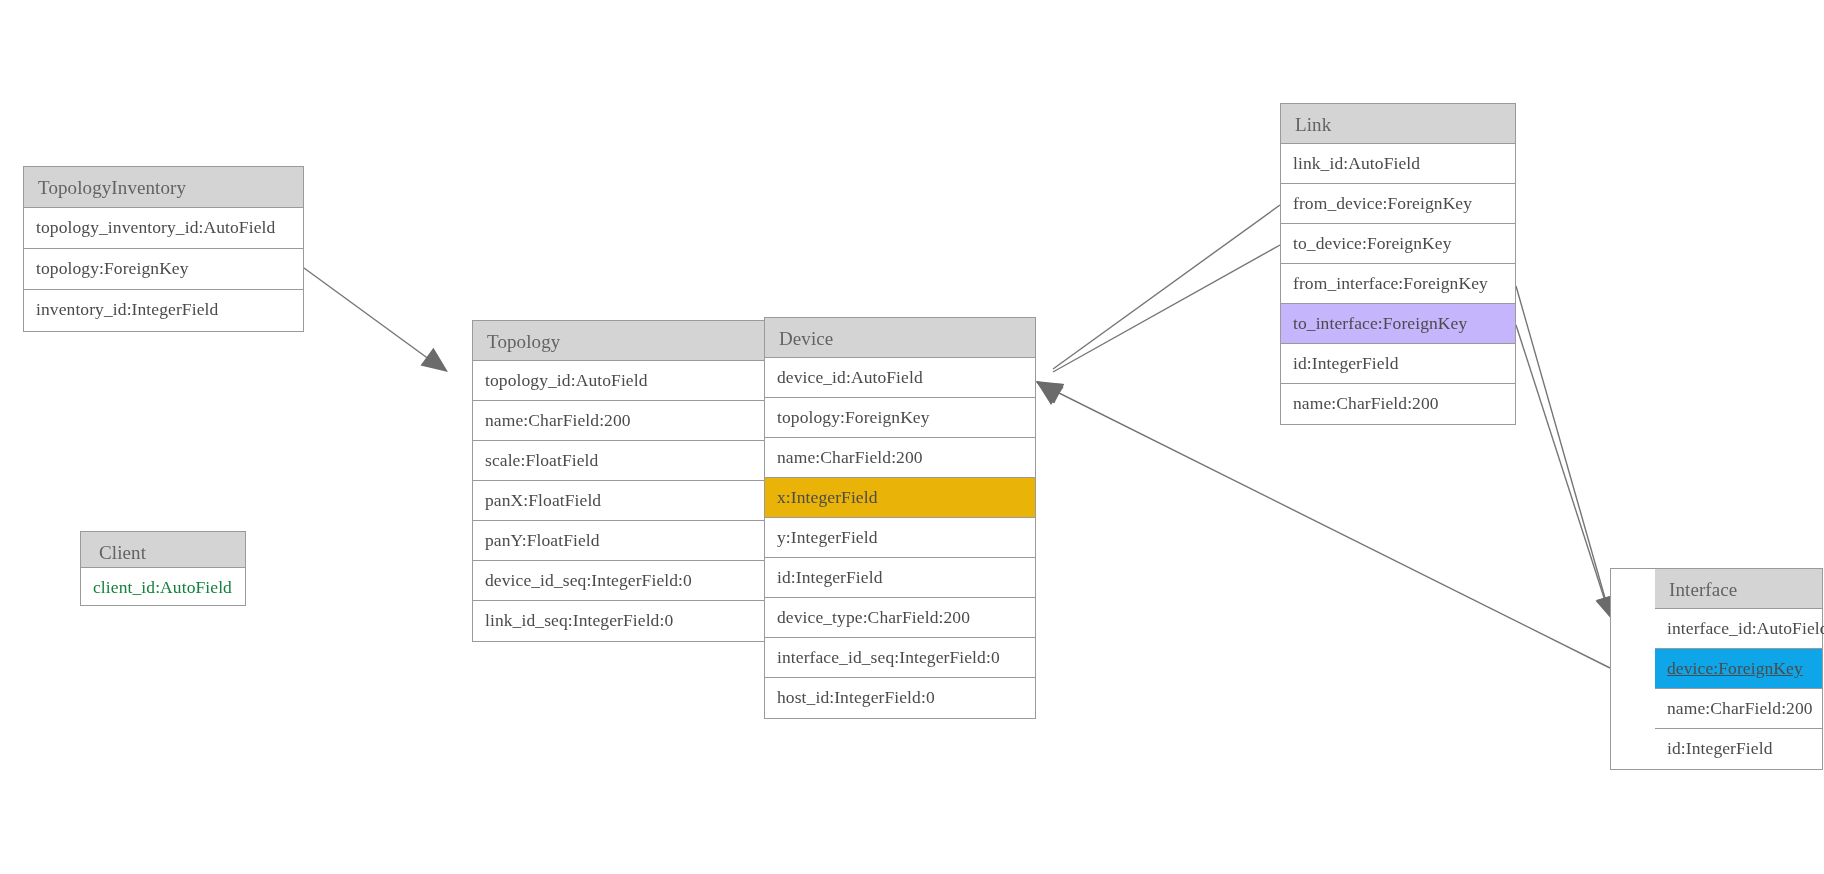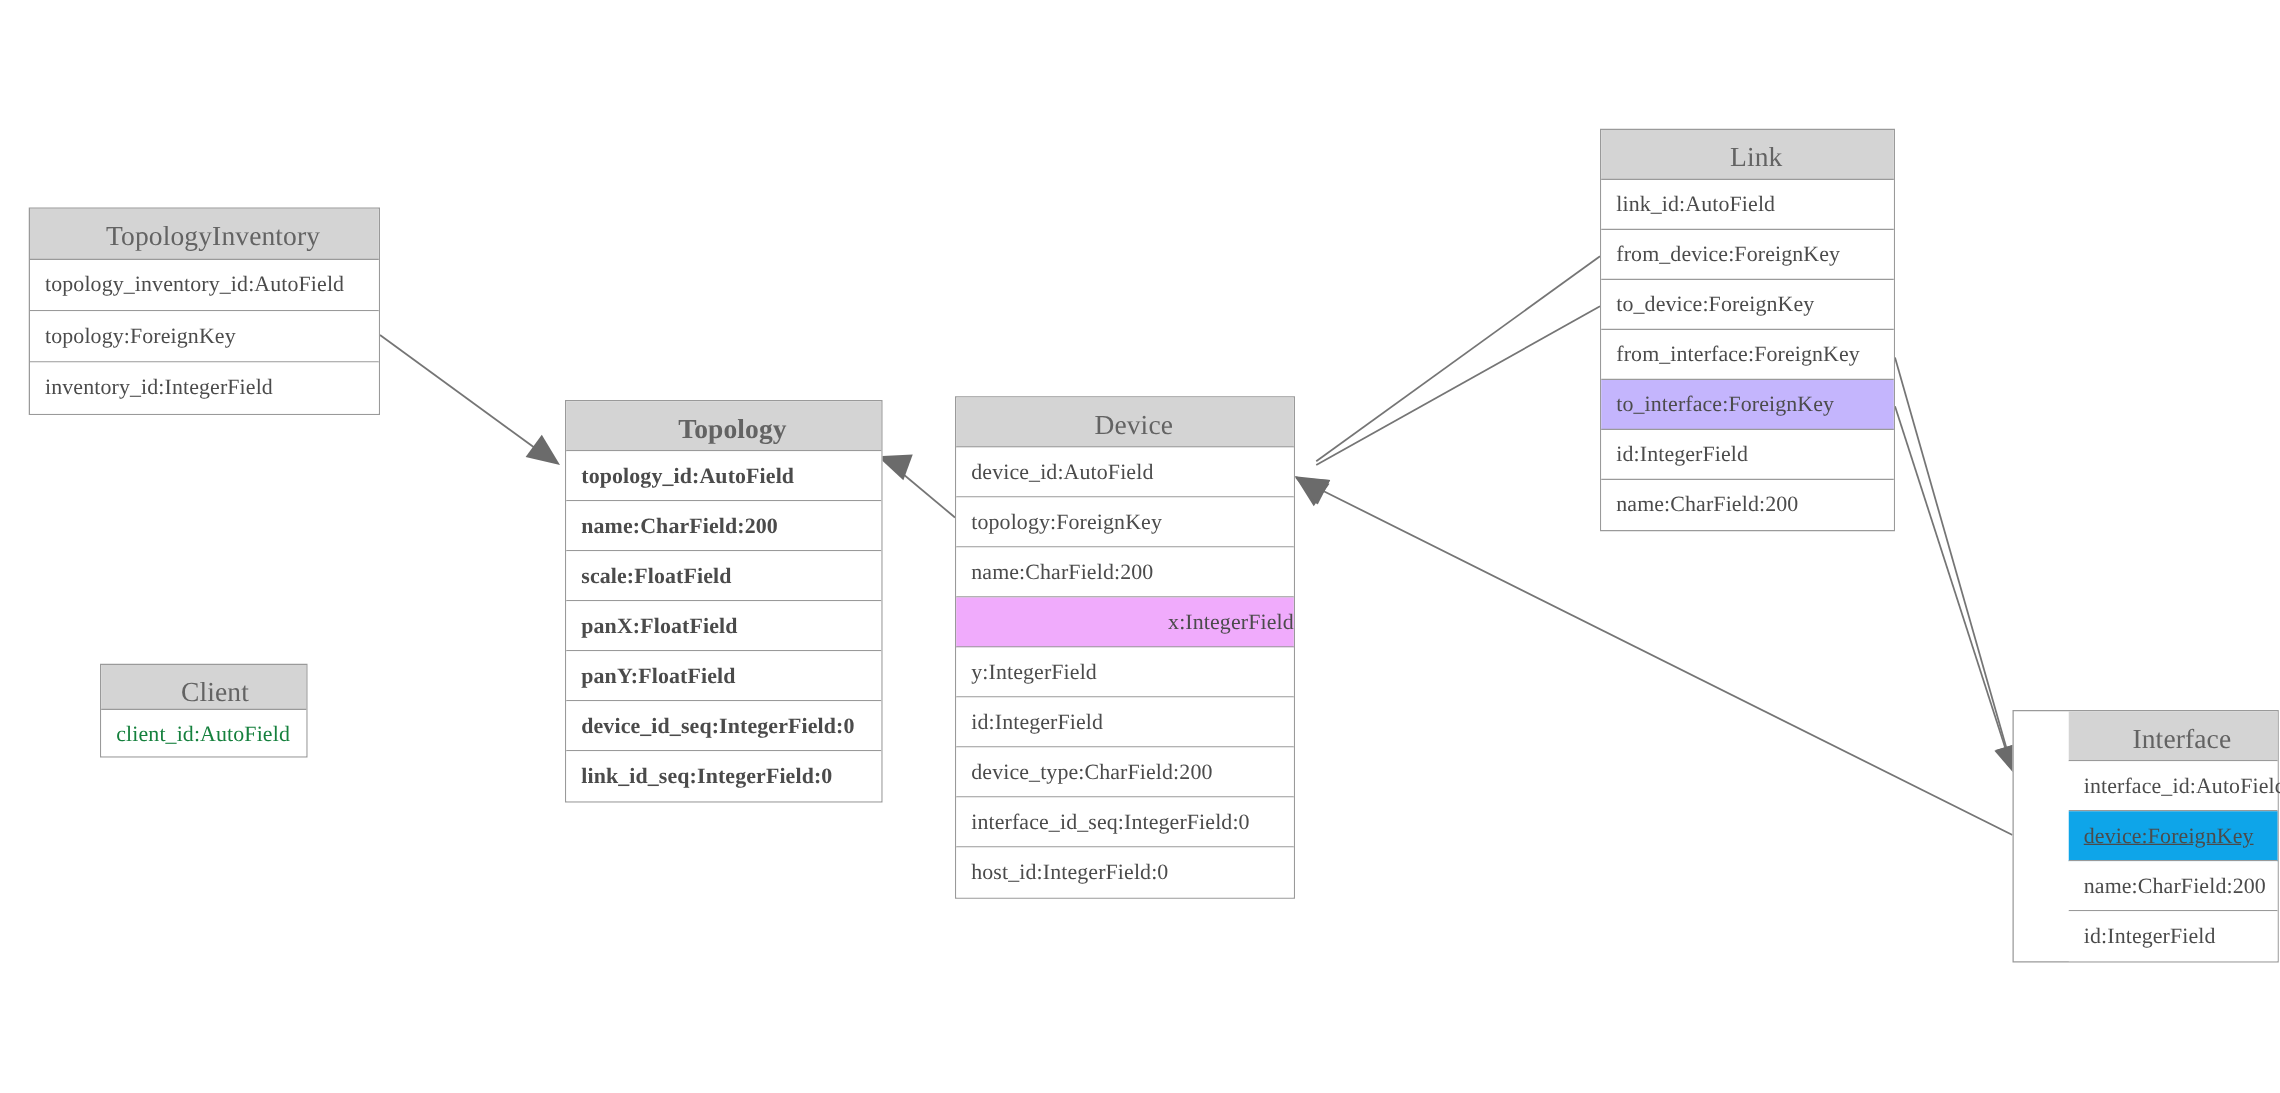--- a/index.html
+++ b/index.html
@@ -27,26 +27,25 @@
     box-sizing: border-box;
     border: 1px solid #9a9a9a;
     background: #ffffff;
     z-index: 5;
   }
   .entity-header {
     box-sizing: border-box;
     background: #d4d4d4;
     color: #636363;
     border-bottom: 1px solid #9a9a9a;
-    font-size: 22px;
+    font-size: 19px;
     line-height: 1;
     padding: 11px 0 11px 14px;
     white-space: nowrap;
     letter-spacing: 0.1px;
-    text-align: center;
   }
   .entity-row {
     box-sizing: border-box;
     background: #ffffff;
     color: #4b4b4b;
     border-bottom: 1px solid #9a9a9a;
     font-size: 17.5px;
     line-height: 1;
     padding: 11px 0 11px 12px;
     white-space: nowrap;
@@ -90,36 +89,36 @@
       </g>
     </svg>
 
   <div id="entities">
       <div class="entity" style="left: 23px; top: 166px; width: 281px; border-color: rgb(154, 154, 154);">
         <div class="entity-header" style="height: 41px; background: rgb(212, 212, 212); color: rgb(99, 99, 99); border-bottom-color: rgb(154, 154, 154);">TopologyInventory</div>
         <div class="entity-row" style="height: 41px; background: rgb(255, 255, 255); color: rgb(75, 75, 75); border-bottom-color: rgb(154, 154, 154);">topology_inventory_id:AutoField</div>
         <div class="entity-row" style="height: 41px; background: rgb(255, 255, 255); color: rgb(75, 75, 75); border-bottom-color: rgb(154, 154, 154);">topology:ForeignKey</div>
         <div class="entity-row last" style="height: 41px; background: rgb(255, 255, 255); color: rgb(75, 75, 75); border-bottom-color: rgb(154, 154, 154);">inventory_id:IntegerField</div>
       </div>
-      <div class="entity" style="left: 452px; top: 320px; width: 254px; border-color: rgb(154, 154, 154); font-weight: bold;">
+      <div class="entity" style="left: 472px; top: 320px; width: 300px; border-color: rgb(154, 154, 154);">
         <div class="entity-header" style="height: 40px; background: rgb(212, 212, 212); color: rgb(99, 99, 99); border-bottom-color: rgb(154, 154, 154);">Topology</div>
         <div class="entity-row" style="height: 40px; background: rgb(255, 255, 255); color: rgb(75, 75, 75); border-bottom-color: rgb(154, 154, 154);">topology_id:AutoField</div>
         <div class="entity-row" style="height: 40px; background: rgb(255, 255, 255); color: rgb(75, 75, 75); border-bottom-color: rgb(154, 154, 154);">name:CharField:200</div>
         <div class="entity-row" style="height: 40px; background: rgb(255, 255, 255); color: rgb(75, 75, 75); border-bottom-color: rgb(154, 154, 154);">scale:FloatField</div>
         <div class="entity-row" style="height: 40px; background: rgb(255, 255, 255); color: rgb(75, 75, 75); border-bottom-color: rgb(154, 154, 154);">panX:FloatField</div>
         <div class="entity-row" style="height: 40px; background: rgb(255, 255, 255); color: rgb(75, 75, 75); border-bottom-color: rgb(154, 154, 154);">panY:FloatField</div>
         <div class="entity-row" style="height: 40px; background: rgb(255, 255, 255); color: rgb(75, 75, 75); border-bottom-color: rgb(154, 154, 154);">device_id_seq:IntegerField:0</div>
         <div class="entity-row last" style="height: 40px; background: rgb(255, 255, 255); color: rgb(75, 75, 75); border-bottom-color: rgb(154, 154, 154);">link_id_seq:IntegerField:0</div>
       </div>
       <div class="entity" style="left: 764px; top: 317px; width: 272px; border-color: rgb(154, 154, 154);">
         <div class="entity-header" style="height: 40px; background: rgb(212, 212, 212); color: rgb(99, 99, 99); border-bottom-color: rgb(154, 154, 154);">Device</div>
         <div class="entity-row" style="height: 40px; background: rgb(255, 255, 255); color: rgb(75, 75, 75); border-bottom-color: rgb(154, 154, 154);">device_id:AutoField</div>
         <div class="entity-row" style="height: 40px; background: rgb(255, 255, 255); color: rgb(75, 75, 75); border-bottom-color: rgb(154, 154, 154);">topology:ForeignKey</div>
         <div class="entity-row" style="height: 40px; background: rgb(255, 255, 255); color: rgb(75, 75, 75); border-bottom-color: rgb(154, 154, 154);">name:CharField:200</div>
-        <div class="entity-row" style="height: 40px; background: #f0abfc; color: rgb(75, 75, 75); border-bottom-color: rgb(154, 154, 154); text-align: right;">x:IntegerField</div>
+        <div class="entity-row" style="height: 40px; background: #eab308; color: rgb(75, 75, 75); border-bottom-color: rgb(154, 154, 154);">x:IntegerField</div>
         <div class="entity-row" style="height: 40px; background: rgb(255, 255, 255); color: rgb(75, 75, 75); border-bottom-color: rgb(154, 154, 154);">y:IntegerField</div>
         <div class="entity-row" style="height: 40px; background: rgb(255, 255, 255); color: rgb(75, 75, 75); border-bottom-color: rgb(154, 154, 154);">id:IntegerField</div>
         <div class="entity-row" style="height: 40px; background: rgb(255, 255, 255); color: rgb(75, 75, 75); border-bottom-color: rgb(154, 154, 154);">device_type:CharField:200</div>
         <div class="entity-row" style="height: 40px; background: rgb(255, 255, 255); color: rgb(75, 75, 75); border-bottom-color: rgb(154, 154, 154);">interface_id_seq:IntegerField:0</div>
         <div class="entity-row last" style="height: 40px; background: rgb(255, 255, 255); color: rgb(75, 75, 75); border-bottom-color: rgb(154, 154, 154);">host_id:IntegerField:0</div>
       </div>
       <div class="entity" style="left: 1280px; top: 103px; width: 236px; border-color: rgb(154, 154, 154);">
         <div class="entity-header" style="height: 40px; background: rgb(212, 212, 212); color: rgb(99, 99, 99); border-bottom-color: rgb(154, 154, 154);">Link</div>
         <div class="entity-row" style="height: 40px; background: rgb(255, 255, 255); color: rgb(75, 75, 75); border-bottom-color: rgb(154, 154, 154);">link_id:AutoField</div>
         <div class="entity-row" style="height: 40px; background: rgb(255, 255, 255); color: rgb(75, 75, 75); border-bottom-color: rgb(154, 154, 154);">from_device:ForeignKey</div>

